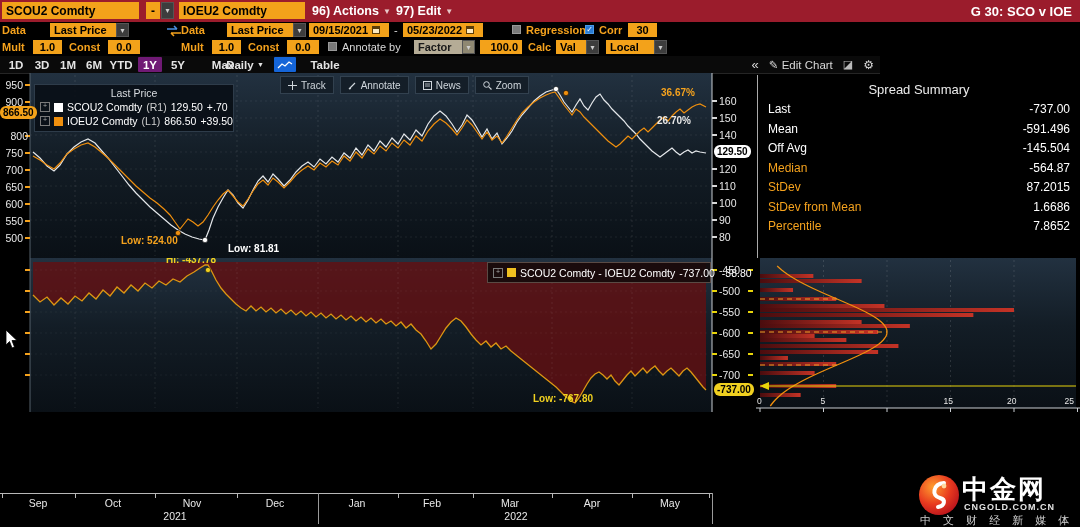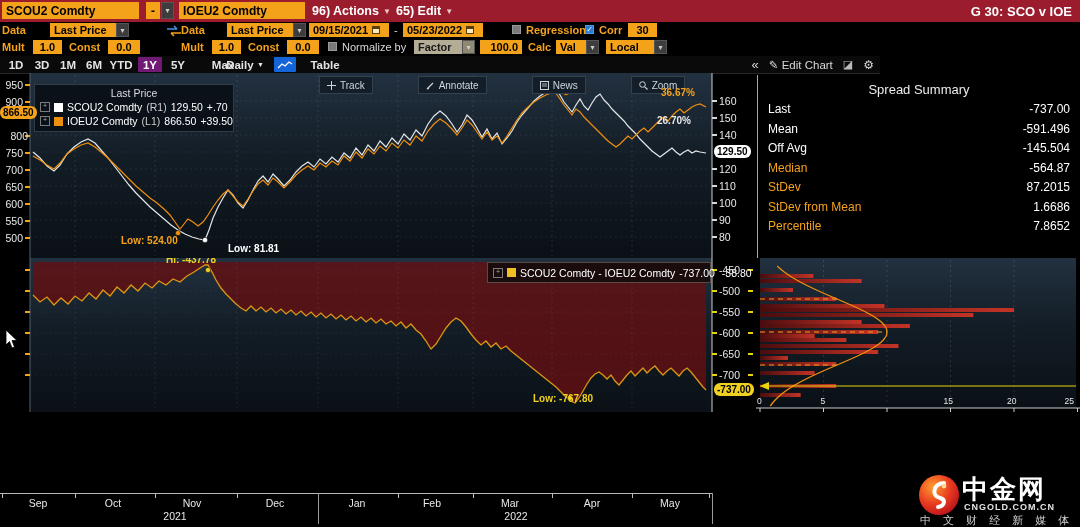--- a/index.html
+++ b/index.html
@@ -40,21 +40,21 @@
   #histogram .plotbg{left:4px;width:316px;height:150px;}
   .axis-label{position:absolute;color:#e8e8e8;font-size:10.5px;white-space:nowrap;}
   .tag{position:absolute;font-size:10px;font-weight:bold;color:#000;padding:0 3px;border-radius:6px;line-height:13px;white-space:nowrap;}
   .anno{position:absolute;font-size:10px;font-weight:bold;white-space:nowrap;}
   .legend-box{position:absolute;left:34px;top:11px;width:200px;background:rgba(8,14,20,0.88);border:1px solid #2e3c4a;padding:2px 5px 4px 5px;box-sizing:border-box;}
   .legend-title{text-align:center;color:#d8dce0;font-size:10.5px;}
   .legend-row{display:flex;align-items:center;gap:4px;color:#fff;font-size:10.5px;margin-top:2px;white-space:nowrap;}
   .exp{width:8px;height:8px;border:1px solid #7a7a7a;color:#aaa;font-size:7px;line-height:6px;text-align:center;flex:none;}
   .swatch{width:9px;height:9px;flex:none;}
   .cht-toolbar{position:absolute;left:280px;top:3px;display:flex;gap:6px;}
-  .tool-btn{height:16px;background:#141e28;border:1px solid #32414f;color:#cfd6dc;font-size:10px;display:flex;align-items:center;gap:4px;padding:0 7px;margin-left:39px;}
+  .tool-btn{height:16px;background:#141e28;border:1px solid #32414f;color:#cfd6dc;font-size:10px;display:flex;align-items:center;gap:4px;padding:0 7px;}
   
   #summary{position:absolute;left:757px;top:75px;width:323px;height:183px;background:#000;border-left:1px solid #aaa;box-sizing:border-box;}
   .sum-title{text-align:center;color:#ececec;font-size:13px;margin-top:7px;}
   .sum-rows{margin-top:3px;padding:0 10px;}
   .sum-row{display:flex;justify-content:space-between;font-size:12px;line-height:19.5px;}
   .sum-row .v{color:#fff;}
   
   .spread-legend{position:absolute;left:487px;top:4px;width:224px;height:21px;background:rgba(18,10,10,0.88);border:1px solid #5a4a44;
                  display:flex;align-items:center;gap:4px;padding:0 5px;box-sizing:border-box;color:#fff;font-size:10.5px;white-space:nowrap;}
   
@@ -80,21 +80,21 @@
   <div class="topbar">
     <div class="amber-box" style="left:2px;width:137px;">SCOU2 Comdty</div>
     <div class="amber-box" style="left:146px;width:14px;justify-content:center;">-</div>
     <div class="dd-sq" style="left:161px;">▾</div>
     <div class="amber-box" style="left:179px;width:126px;">IOEU2 Comdty</div>
     <div class="menu-item" style="left:312px;">
       <span>96) Actions</span>
         <span class="dd">▼</span>
     </div>
     <div class="menu-item" style="left:396px;">
-      <span>65) Edit</span>
+      <span>97) Edit</span>
         <span class="dd">▼</span>
     </div>
     <div class="win-title">G 30: SCO v IOE</div>
   </div>
 
   <div class="row2">
     <span class="amb-label" style="left:2px;">Data</span>
     <div class="amber-box" style="left:50px;width:66px;">Last Price</div>
     <div class="dd-sq" style="left:116px;">▾</div>
     <svg width="16" height="12" style="left:166px;top:3px;">
@@ -123,21 +123,21 @@
   <div class="row3">
     <span class="amb-label" style="left:2px;">Mult</span>
     <div class="amber-box" style="left:33px;width:29px;justify-content:center;">1.0</div>
     <span class="amb-label" style="left:69px;">Const</span>
     <div class="amber-box" style="left:108px;width:32px;justify-content:center;">0.0</div>
     <span class="amb-label" style="left:181px;">Mult</span>
     <div class="amber-box" style="left:212px;width:29px;justify-content:center;">1.0</div>
     <span class="amb-label" style="left:248px;">Const</span>
     <div class="amber-box" style="left:287px;width:32px;justify-content:center;">0.0</div>
     <div class="chk" style="left:328px;"></div>
-    <span class="wht-label" style="left:342px;">Normalize by</span>
+    <span class="wht-label" style="left:342px;">Annotate by</span>
     <div class="gray-box" style="left:414px;width:48px;">Factor</div>
     <div class="dd-sq" style="left:462px;background:#8f8872;">▾</div>
     <div class="amber-box" style="left:480px;width:42px;justify-content:flex-end;">100.0</div>
     <span class="amb-label" style="left:528px;">Calc</span>
     <div class="amber-box" style="left:556px;width:30px;">Val</div>
     <div class="dd-sq" style="left:586px;">▾</div>
     <div class="amber-box" style="left:606px;width:48px;">Local</div>
     <div class="dd-sq" style="left:654px;">▾</div>
   </div>
 

